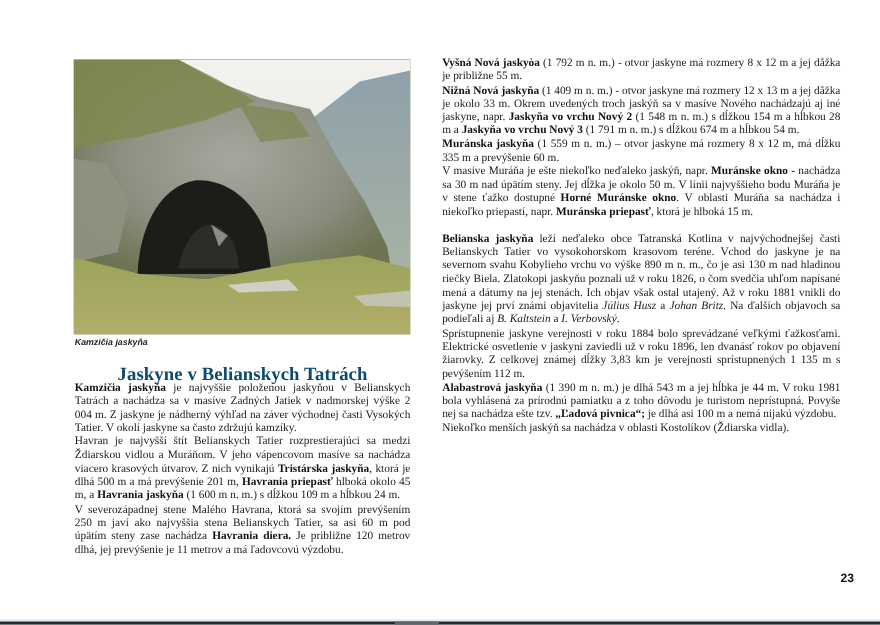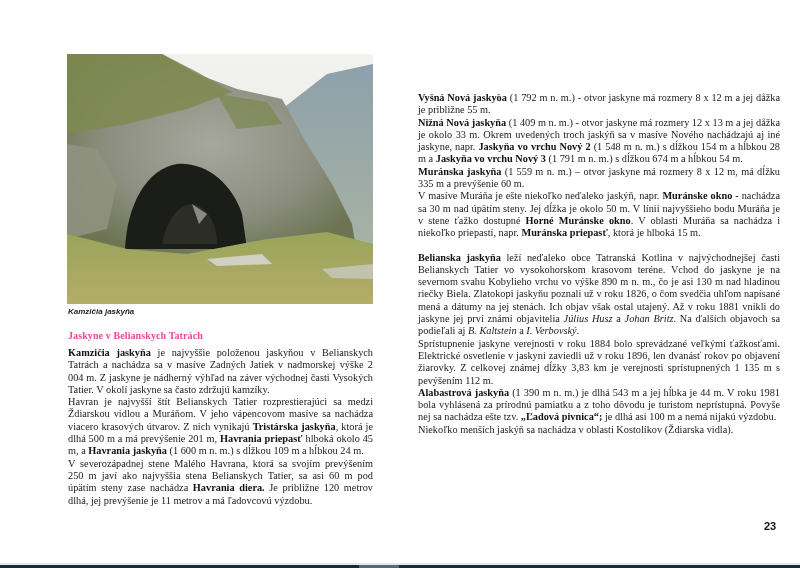--- a/index.html
+++ b/index.html
@@ -18,30 +18,30 @@
   }
   .photo svg { display:block; width:306px; height:250px; }
 
   .caption {
     position:absolute; left:68px; top:307px;
     font-family:"Liberation Sans", "DejaVu Sans", sans-serif;
     font-size:8px; font-style:italic; font-weight:bold; color:#222;
   }
 
   .heading {
-    position:absolute; left:68px; top:330px; width:305px; text-align:left;
-    font-family:"Liberation Serif", serif; font-size:10px; font-weight:bold; color:#ec4899;
+    position:absolute; left:68px; top:330px; width:305px; text-align:center;
+    font-family:"Liberation Serif", serif; font-size:17px; font-weight:bold; color:#0c4a6e;
     letter-spacing:0.1px;
   }
 
   .col {
     position:absolute; font-size:10.3px; line-height:12.3px; color:#1a1a1a;
   }
   .col.left { left:68px; top:347px; width:305px; }
-  .col.right { left:418px; top:52px; width:362px;margin-top:40px; }
+  .col.right { left:402px; top:52px; width:362px; }
   .col p { margin:0; text-align:justify; }
   .col p.gap { margin-top:12px;font-family:Liberation Serif, serif; }
   .col b { font-weight:bold; color:#111; }
   .col i { font-style:italic; }
 
   .page-number {
     position:absolute; left:764px; top:520px;
     font-family:"Liberation Sans", "DejaVu Sans", sans-serif;
     font-size:11px; font-weight:bold; color:#111;text-align:center;
   }

